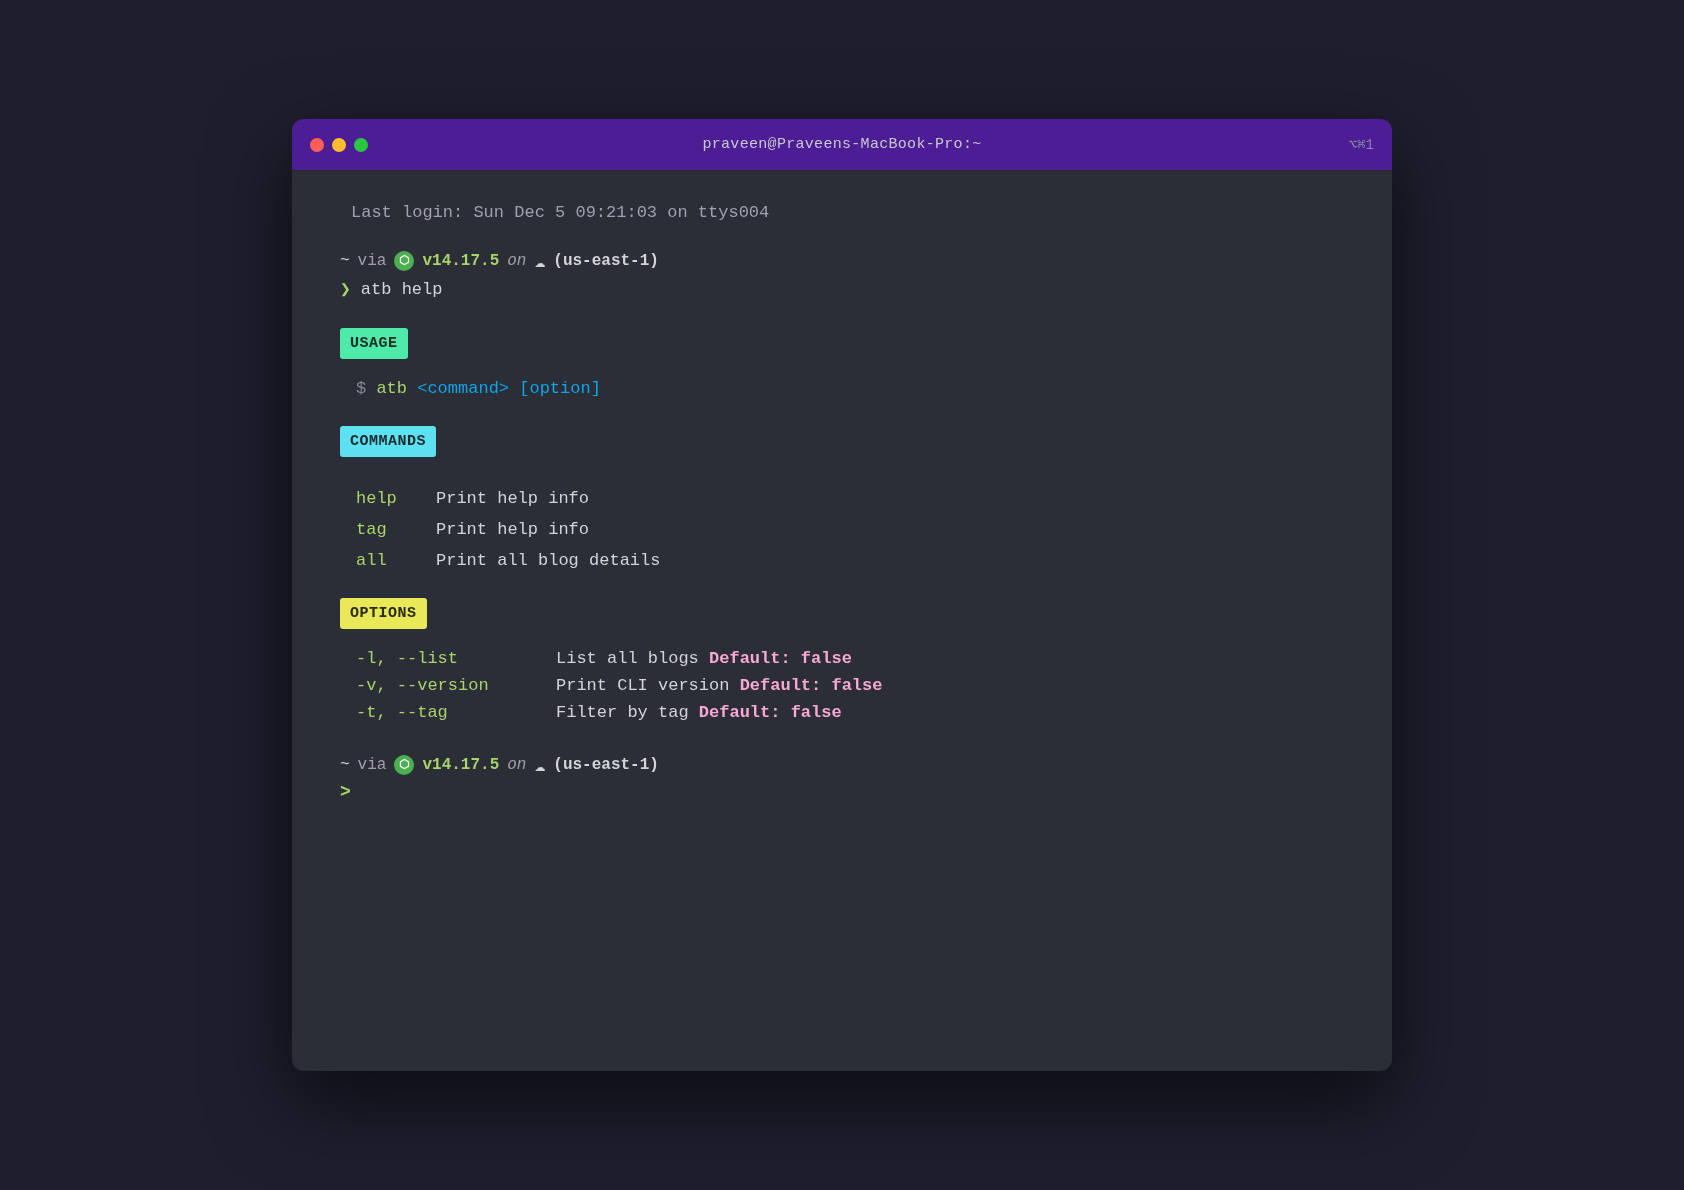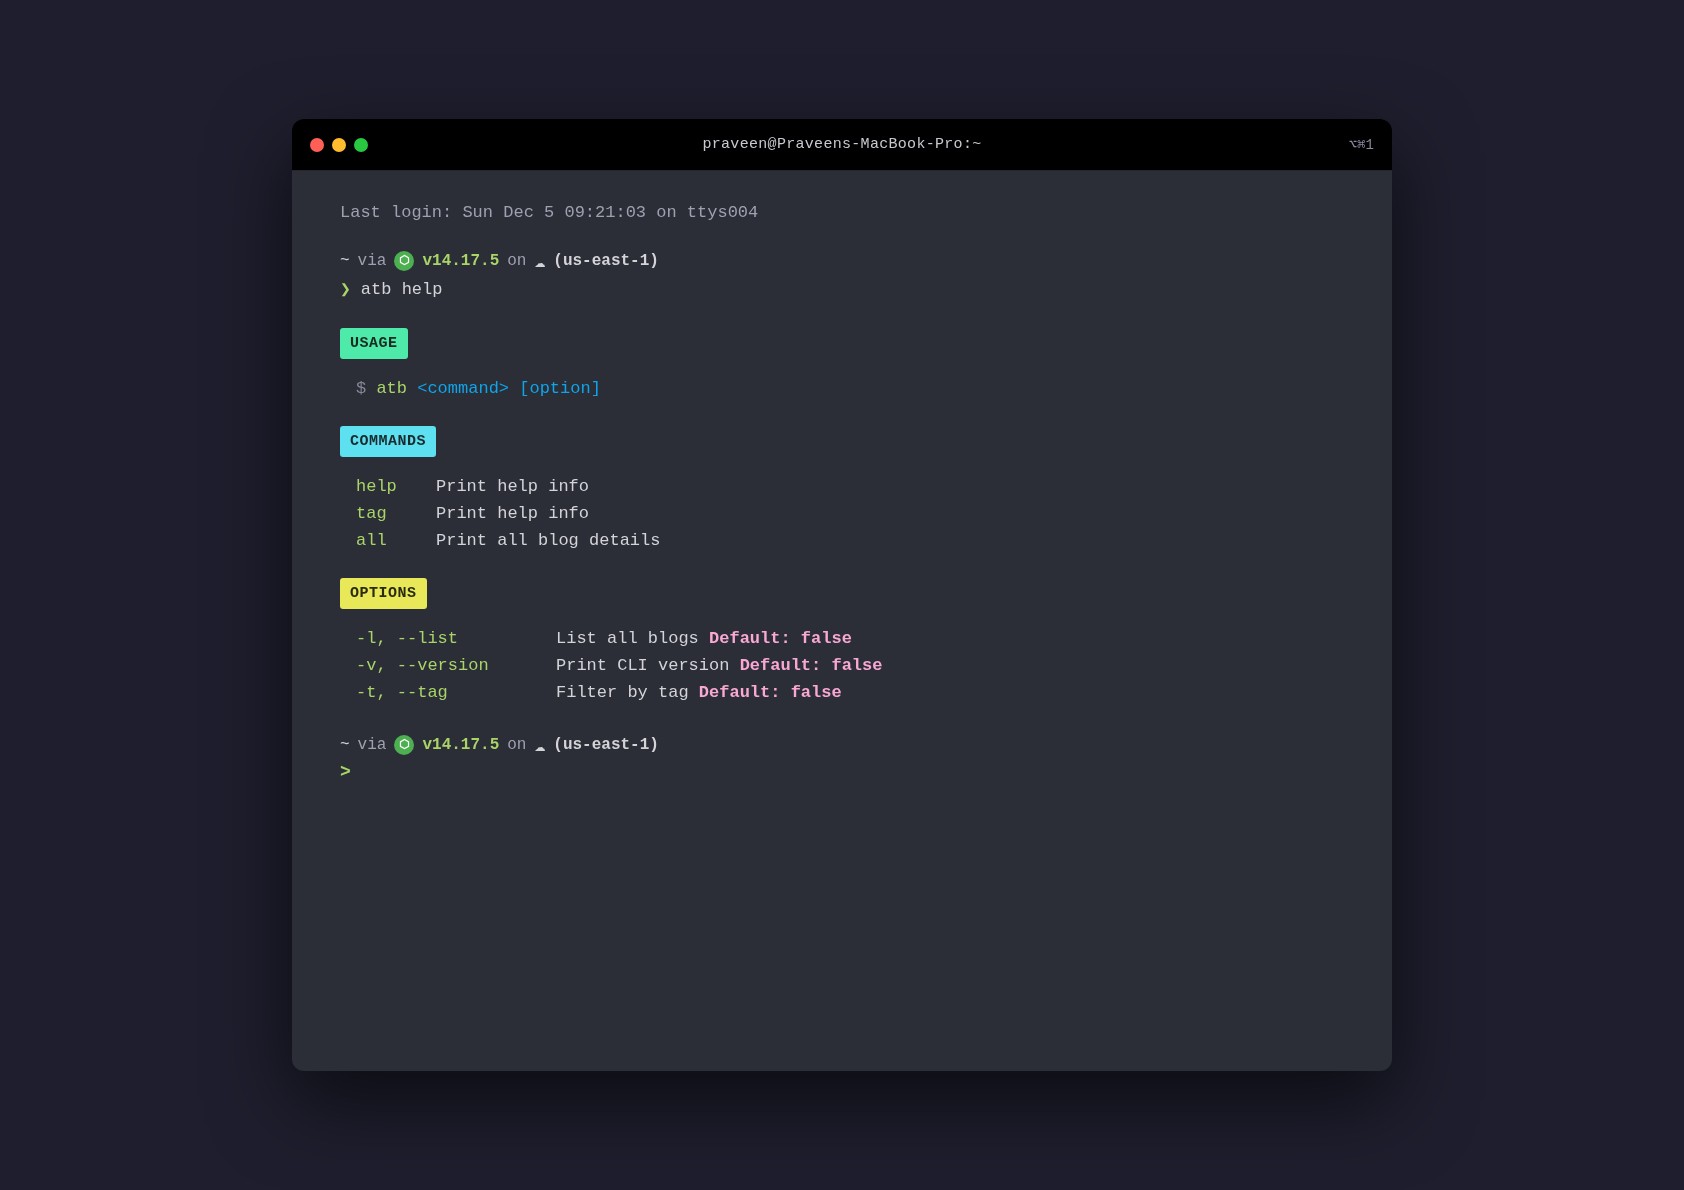--- a/index.html
+++ b/index.html
@@ -15,21 +15,21 @@
 
     .window {
       width: 1100px;
       background: #2b2d37;
       border-radius: 12px;
       box-shadow: 0 30px 80px rgba(0,0,0,0.6);
       overflow: hidden;
     }
 
     .titlebar {
-      background: #000000;
+      background: #4c1d95;
       height: 52px;
       display: flex;
       align-items: center;
       justify-content: center;
       position: relative;
       border-bottom: 1px solid #25262f;
     }
 
     .traffic-lights {
       position: absolute;
@@ -64,20 +64,21 @@
 
     .terminal-body {
       padding: 28px 48px 48px 48px;
       min-height: 900px;
     }
 
     .line {
       font-size: 17px;
       line-height: 1.6;
       color: #d4d4d8;
+      margin-left: 11px;
     }
 
     .login-line {
       color: #a0a0b0;
       margin-bottom: 24px;
     }
 
     .prompt-line {
       display: flex;
       align-items: center;
@@ -100,21 +101,21 @@
       font-size: 12px;
       color: white;
       font-weight: bold;
     }
 
     .version-text {
       color: #a8d468;
       font-weight: bold;
     }
 
-    .on-text { color: #a0a0b0; }
+    .on-text { color: #a0a0b0; font-style: italic; }
 
     .cloud-icon { color: #d4d4d8; font-size: 18px; }
 
     .region-text {
       color: #d4d4d8;
       font-weight: bold;
     }
 
     .command-prompt {
       display: flex;
@@ -177,20 +178,21 @@
 
     .commands-table {
       padding-left: 16px;
     }
 
     .cmd-row {
       display: flex;
       align-items: baseline;
       margin-bottom: 8px;
       font-size: 17px;
+      margin-top: 12px;
     }
 
     .cmd-name {
       color: #a8d468;
       min-width: 80px;
       display: inline-block;
     }
 
     .cmd-desc {
       color: #d4d4d8;

